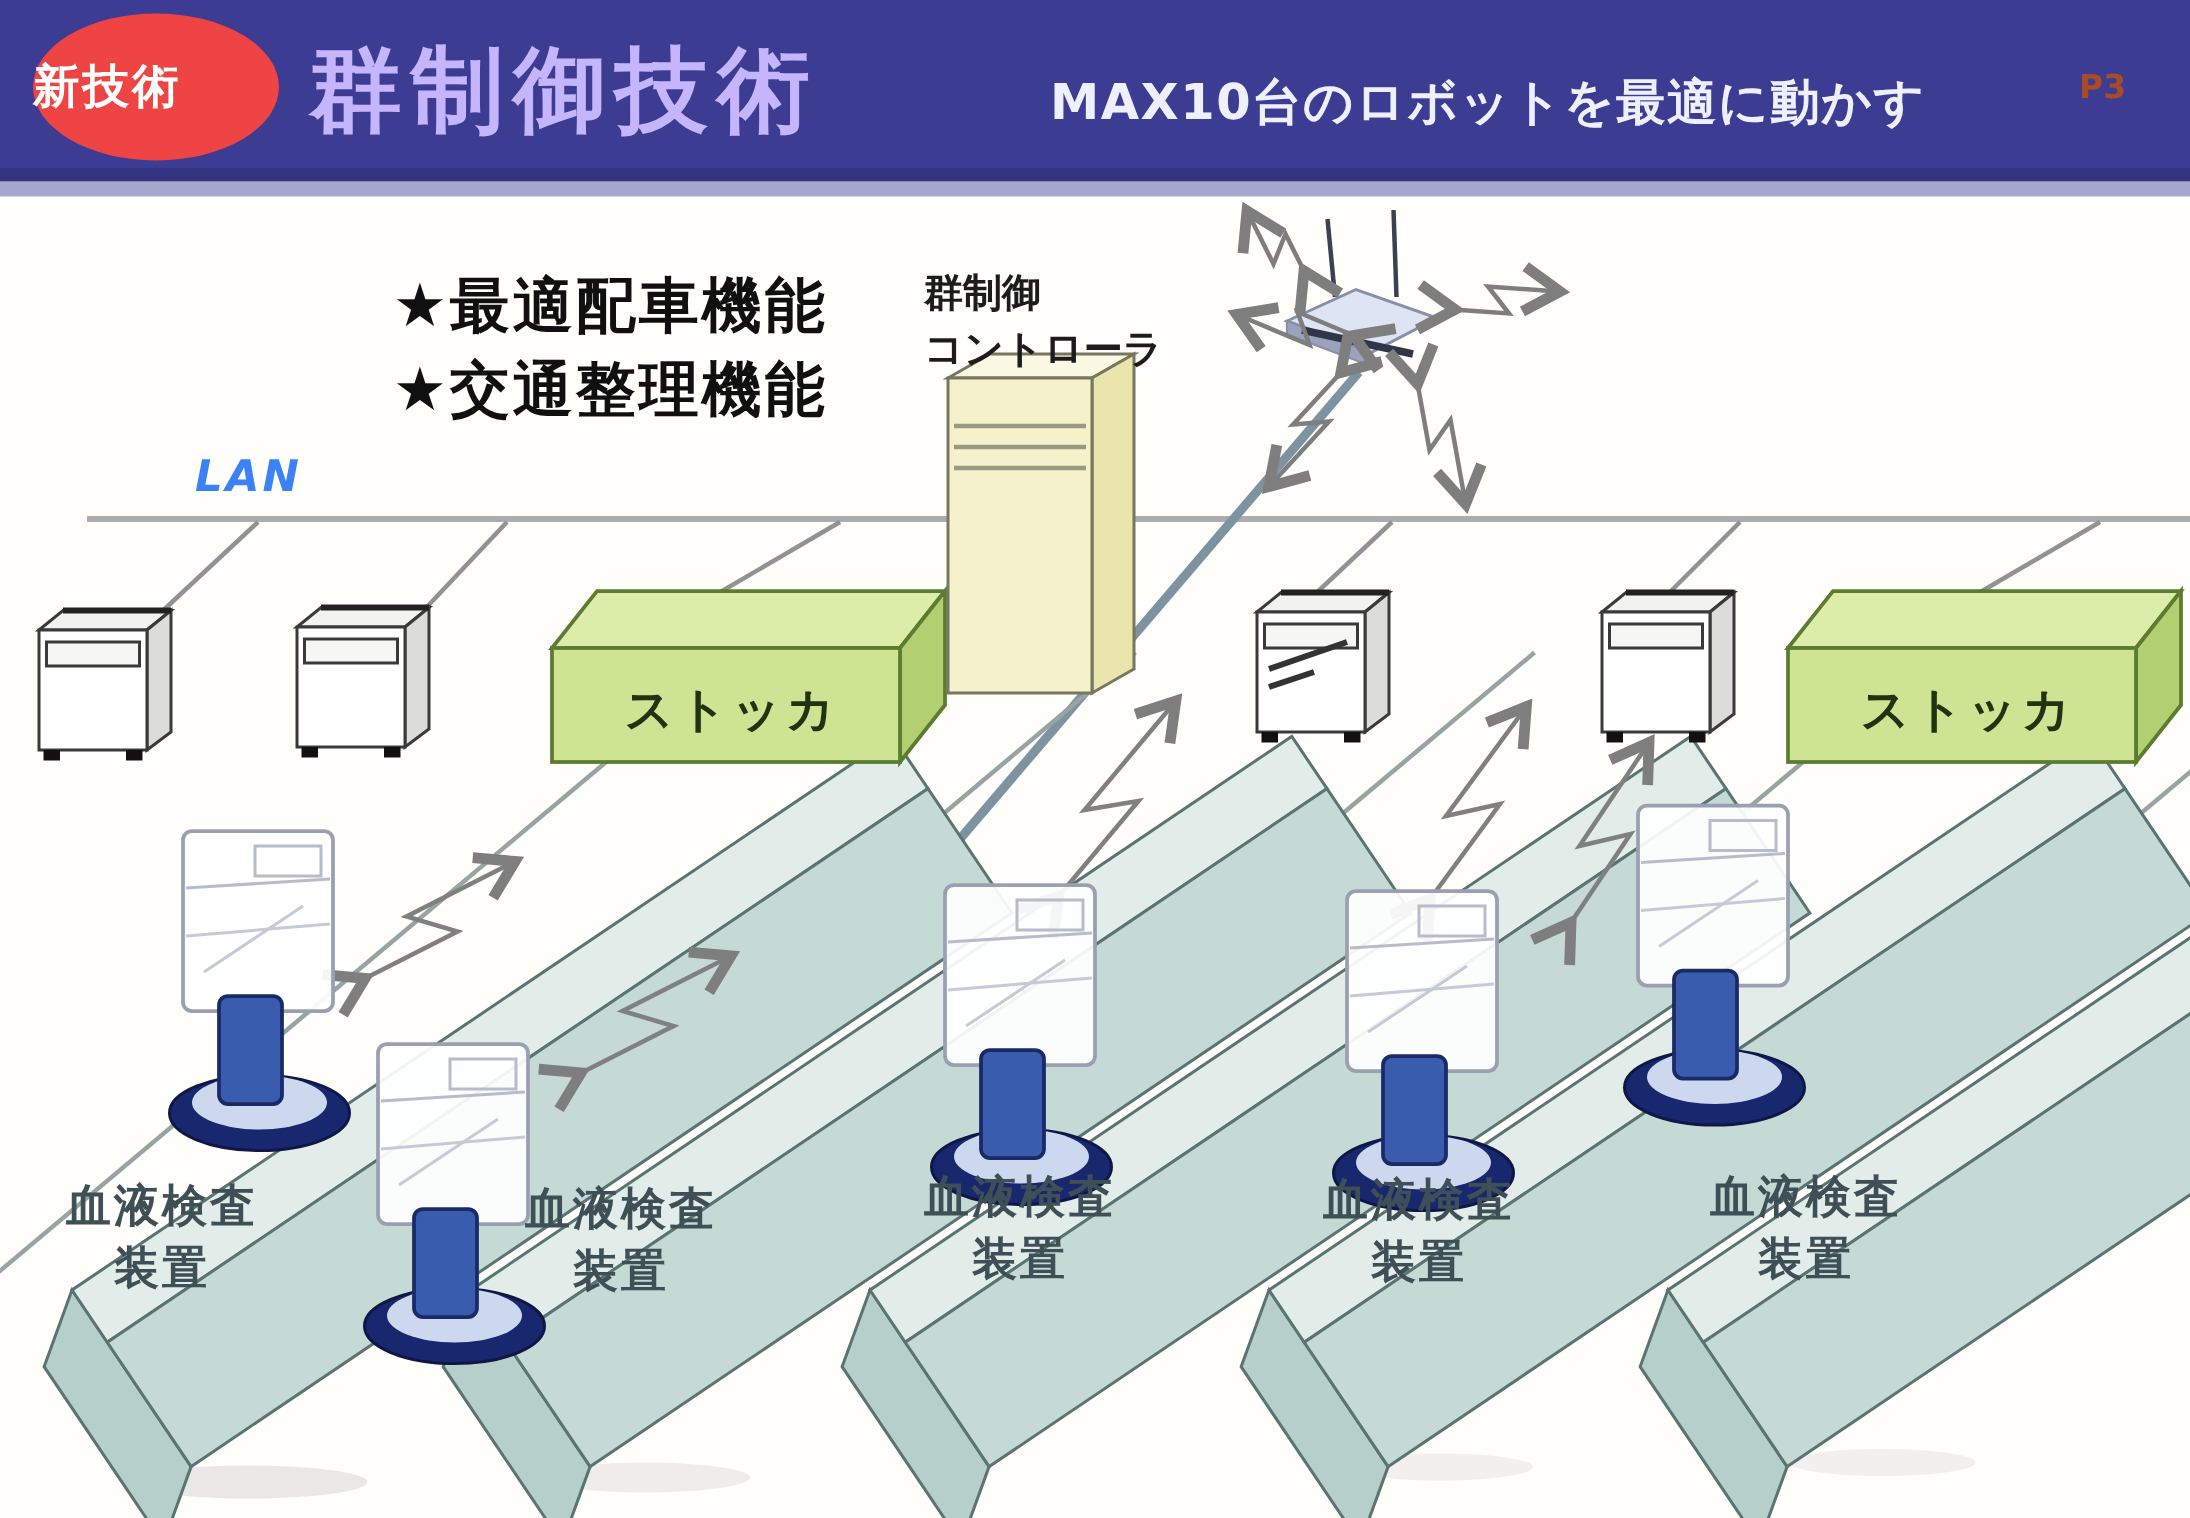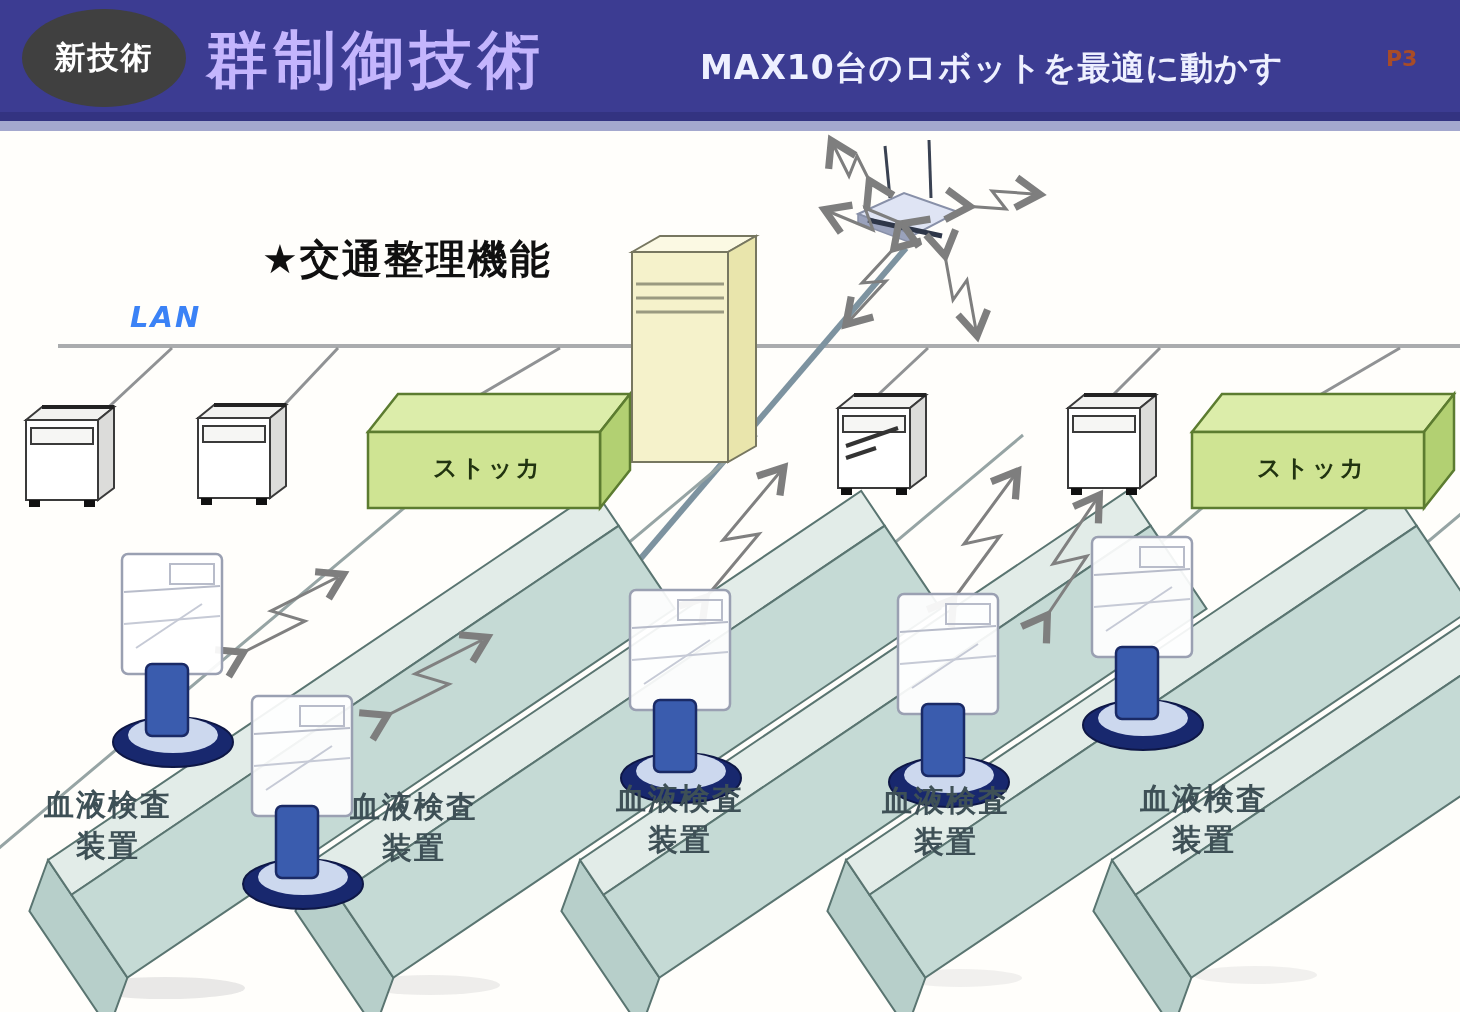--- a/index.html
+++ b/index.html
@@ -11,22 +11,22 @@
   .header{
     position:absolute;left:0;top:0;width:1460px;height:112px;
     background:#3c3c92;border-bottom:9px solid #333381;
   }
   .header-shadow{
     position:absolute;left:0;top:121px;width:1460px;height:10px;
     background:#a4a8ce;
   }
   .badge{
     position:absolute;left:22px;top:9px;width:164px;height:98px;
-    background:#404040;border-radius:50%;
-    display:flex;align-items:center;justify-content:center;
+    background:#ef4444;border-radius:50%;
+    display:flex;align-items:center;justify-content:flex-start;
     color:#ffffff;font-size:31px;font-weight:bold;letter-spacing:2px;
   }
   .title{
     position:absolute;left:206px;top:18px;
     color:#c4b5fd;font-size:62px;font-weight:bold;letter-spacing:6px;
   }
   .subtitle{
     position:absolute;left:700px;top:46px;
     color:#eef0ff;font-size:33px;font-weight:bold;letter-spacing:1px;
   }
@@ -45,21 +45,21 @@
     position:absolute;left:130px;top:300px;
     color:#3b82f6;font-size:29px;font-weight:bold;font-style:italic;letter-spacing:2px;
   }
   .controller-label{
     position:absolute;left:616px;top:178px;
     color:#1c1c1c;font-size:26px;font-weight:bold;line-height:37px;
   }
   .controller-label span{display:block;}
   .stocker-label{
     position:absolute;width:180px;text-align:center;
-    color:#213310;font-size:24px;font-weight:bold;letter-spacing:3px;top:452px;
+    color:#213310;font-size:32px;font-weight:bold;letter-spacing:3px;top:452px;
   }
   .stocker-label.s1{left:398px;}
   .stocker-label.s2{left:1222px;}
   .device-label{
     position:absolute;width:172px;text-align:center;
     color:#3e5056;font-size:30px;font-weight:bold;line-height:41px;letter-spacing:2px;
   }
   .device-label span{display:block;}
   .device-label.d1{left:22px;top:784px;}
   .device-label.d2{left:328px;top:786px;}
@@ -275,24 +275,29 @@
       <line x1="14" y1="40" x2="110" y2="34" stroke="#b8bcca" stroke-width="2"></line>
       <line x1="14" y1="72" x2="110" y2="64" stroke="#c6cad6" stroke-width="2"></line>
       <line x1="26" y1="96" x2="92" y2="52" stroke="#c6cad6" stroke-width="2"></line>
       <rect x="60" y="12" width="44" height="20" fill="none" stroke="#b8bcca" stroke-width="2"></rect>
       <ellipse cx="63" cy="190" rx="60" ry="25" fill="#18286e" stroke="#0e1746" stroke-width="2"></ellipse>
       <ellipse cx="63" cy="183" rx="45" ry="18" fill="#ccd8ee"></ellipse>
       <rect x="36" y="112" width="42" height="72" rx="6" fill="#3a5cae" stroke="#1a2a66" stroke-width="2.5"></rect>
     </g>
   </svg>
 
+  <div class="feature f1">★最適配車機能</div>
   <div class="feature f2">★交通整理機能</div>
 
   <div class="lan-label">LAN</div>
 
+  <div class="controller-label">
+    <span>群制御</span>
+    <span>コントローラ</span>
+  </div>
 
   <div class="stocker-label s1">ストッカ</div>
   <div class="stocker-label s2">ストッカ</div>
 
   <div class="device-label d1">
     <span>血液検査</span>
     <span>装置</span>
   </div>
   <div class="device-label d2">
     <span>血液検査</span>

